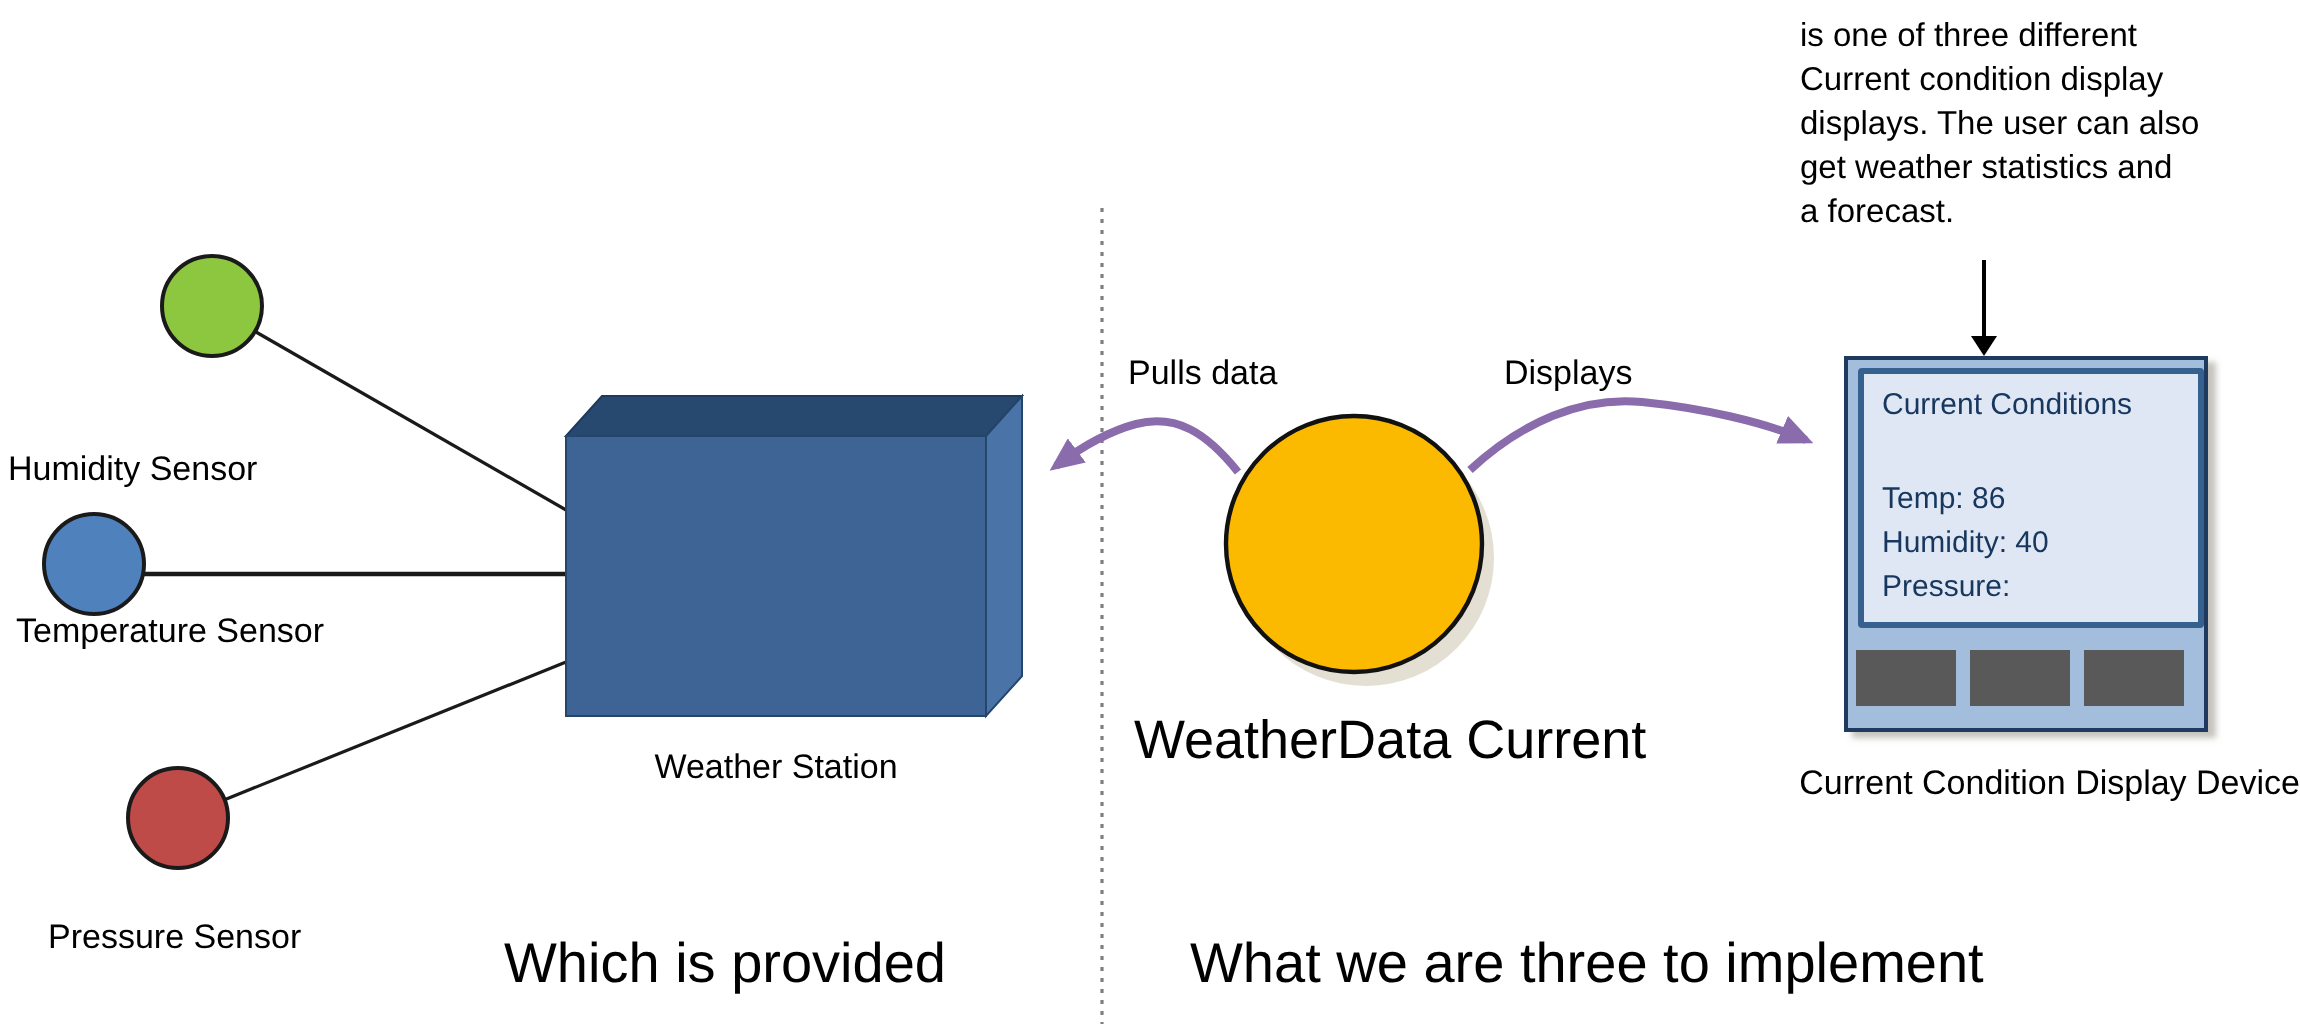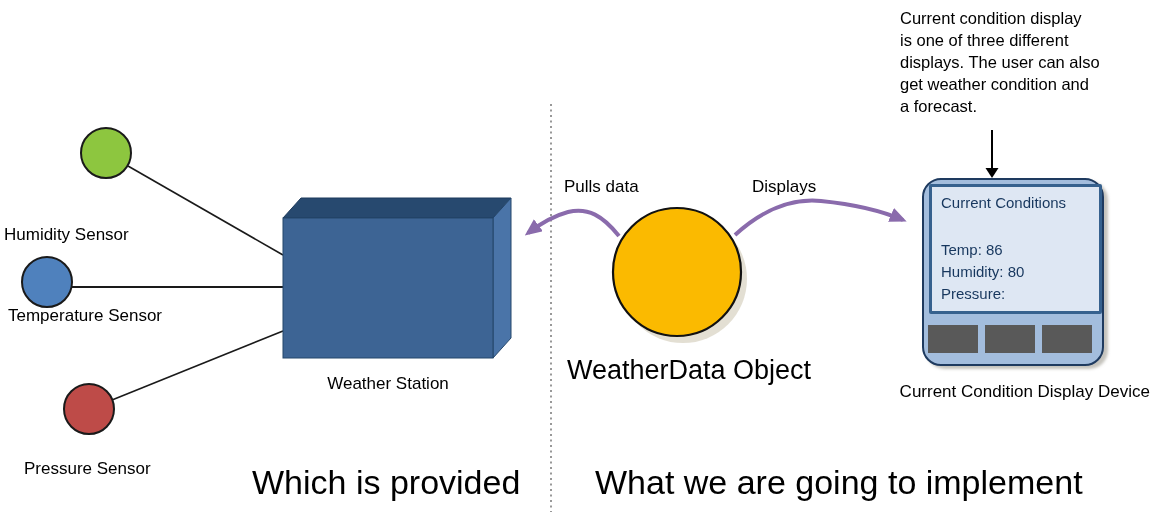--- a/index.html
+++ b/index.html
@@ -12,21 +12,21 @@
     overflow: hidden;
     color: #000;
   }
   .canvas svg.layer {
     position: absolute;
     left: 0; top: 0;
     width: 1150px; height: 512px;
   }
   .label { position: absolute; white-space: nowrap; }
   .lbl-sm   { font-size: 17px; line-height: 20px; }
-  .lbl-big  { font-size: 34px; line-height: 30px; }
+  .lbl-big  { font-size: 28px; line-height: 30px; }
 
   .humidity-label    { left: 4px;   top: 186px; margin-top: 39px; }
   .temperature-label { left: 8px;   top: 306px; }
   .pressure-label    { left: 8px;   top: 459px; margin-left: 16px; }
   .station-label     { left: 283px; top: 374px; width: 210px; text-align: center; }
   .pulls-label       { left: 564px; top: 177px; }
   .displays-label    { left: 722px; top: 177px; margin-left: 30px; }
   .object-label      { left: 567px; top: 355px; font-size: 27px; }
   .left-caption      { left: 252px; top: 467px; }
   .right-caption     { left: 595px; top: 467px; }
@@ -110,39 +110,39 @@
 
   <div class="label lbl-sm humidity-label">Humidity Sensor</div>
   <div class="label lbl-sm temperature-label">Temperature Sensor</div>
   <div class="label lbl-sm pressure-label">Pressure Sensor</div>
 
   <div class="label lbl-sm station-label">Weather Station</div>
 
   <div class="label lbl-sm pulls-label">Pulls data</div>
   <div class="label lbl-sm displays-label">Displays</div>
 
-  <div class="label object-label">WeatherData Object</div>
+  <div class="label object-label">WeatherData Current</div>
 
   <div class="label lbl-big left-caption">Which is provided</div>
-  <div class="label lbl-big right-caption">What we are going to implement</div>
+  <div class="label lbl-big right-caption">What we are three to implement</div>
 
   <div class="annotation">
+    <div>is one of three different</div>
     <div>Current condition display</div>
-    <div>is one of three different</div>
     <div>displays. The user can also</div>
-    <div>get weather condition and</div>
+    <div>get weather statistics and</div>
     <div>a forecast.</div>
   </div>
 
-  <div class="device" style="background-color: rgb(163, 189, 221); border-radius: 19px;">
+  <div class="device" style="background-color: rgb(163, 189, 221);">
     <div class="screen" style="background-color: rgb(222, 231, 243);">
       <div class="screen-inner" style="color: rgb(23, 55, 94);">
         <div class="screen-title">Current Conditions</div>
         <div class="reading">Temp: 86</div>
-        <div class="reading">Humidity: 80</div>
+        <div class="reading">Humidity: 40</div>
         <div class="reading">Pressure:</div>
       </div>
     </div>
     <div class="buttons">
       <div class="btn" style="background-color: rgb(89, 89, 89);"></div>
       <div class="btn" style="background-color: rgb(89, 89, 89);"></div>
       <div class="btn" style="background-color: rgb(89, 89, 89);"></div>
     </div>
   </div>
 

